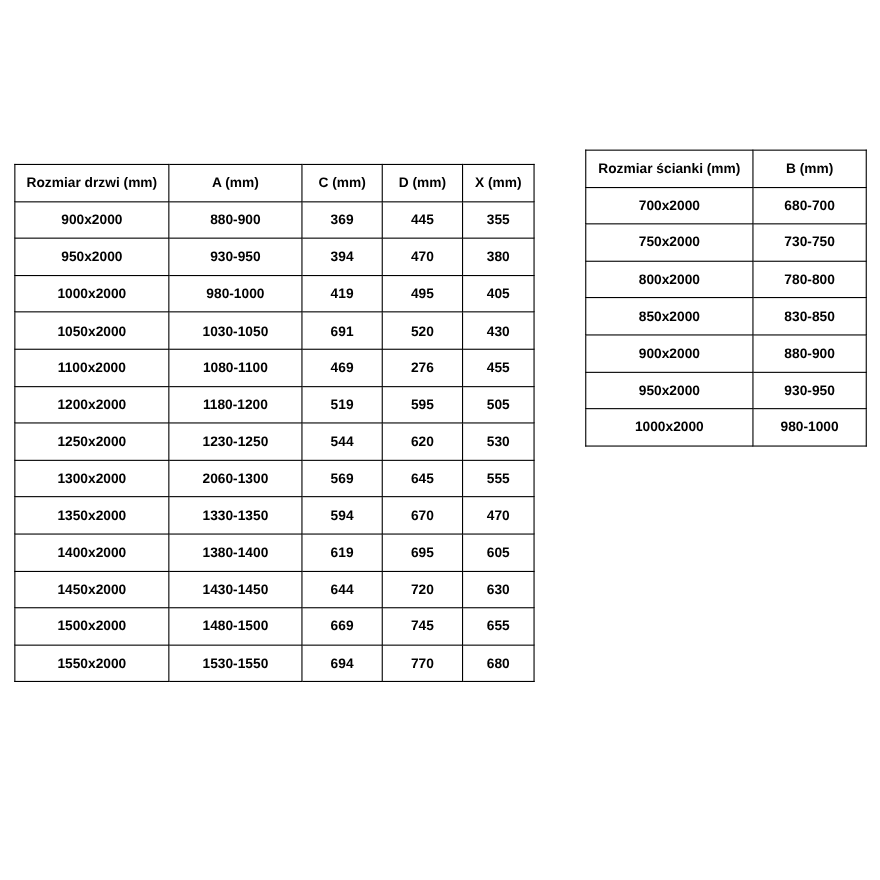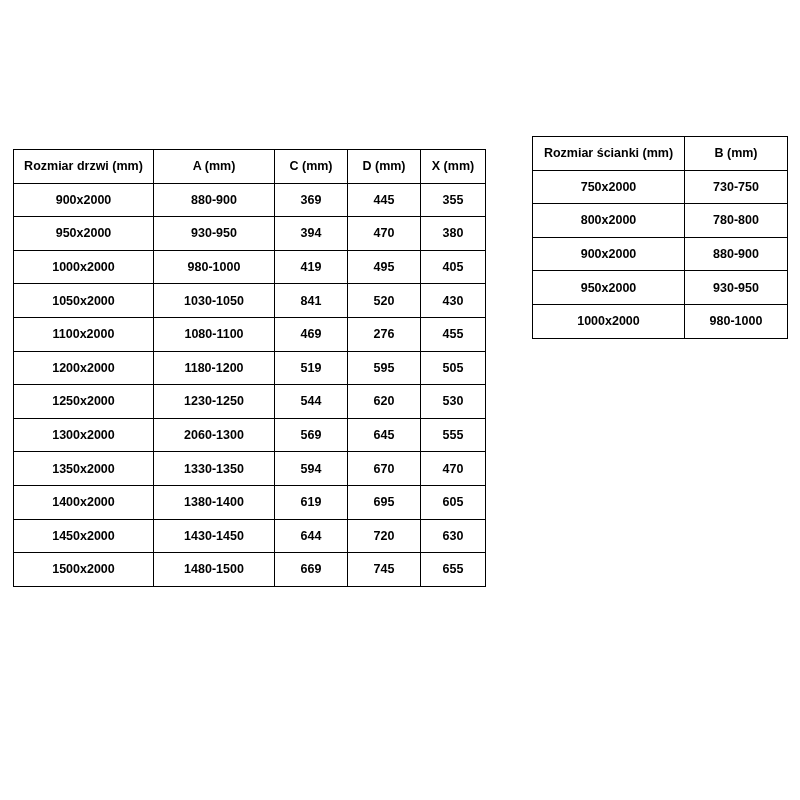--- a/index.html
+++ b/index.html
@@ -108,21 +108,21 @@
       <tr>
         <td>1000x2000</td>
         <td>980-1000</td>
         <td>419</td>
         <td>495</td>
         <td>405</td>
       </tr>
       <tr>
         <td>1050x2000</td>
         <td>1030-1050</td>
-        <td>841</td>
+        <td>691</td>
         <td>520</td>
         <td>430</td>
       </tr>
       <tr>
         <td>1100x2000</td>
         <td>1080-1100</td>
         <td>469</td>
         <td>276</td>
         <td>455</td>
       </tr>
@@ -167,45 +167,60 @@
         <td>644</td>
         <td>720</td>
         <td>630</td>
       </tr>
       <tr>
         <td>1500x2000</td>
         <td>1480-1500</td>
         <td>669</td>
         <td>745</td>
         <td>655</td>
+      </tr>
+      <tr>
+        <td>1550x2000</td>
+        <td>1530-1550</td>
+        <td>694</td>
+        <td>770</td>
+        <td>680</td>
       </tr>
     </tbody>
   </table>
 
   <table class="spec" id="walls-table">
     <colgroup>
       <col class="w0">
         <col class="w1">
     </colgroup>
     <thead>
       <tr>
         <th>Rozmiar ścianki (mm)</th>
         <th>B (mm)</th>
       </tr>
     </thead>
     <tbody>
       <tr>
+        <td>700x2000</td>
+        <td>680-700</td>
+      </tr>
+      <tr>
         <td>750x2000</td>
         <td>730-750</td>
       </tr>
       <tr>
         <td>800x2000</td>
         <td>780-800</td>
       </tr>
       <tr>
+        <td>850x2000</td>
+        <td>830-850</td>
+      </tr>
+      <tr>
         <td>900x2000</td>
         <td>880-900</td>
       </tr>
       <tr>
         <td>950x2000</td>
         <td>930-950</td>
       </tr>
       <tr>
         <td>1000x2000</td>
         <td>980-1000</td>

